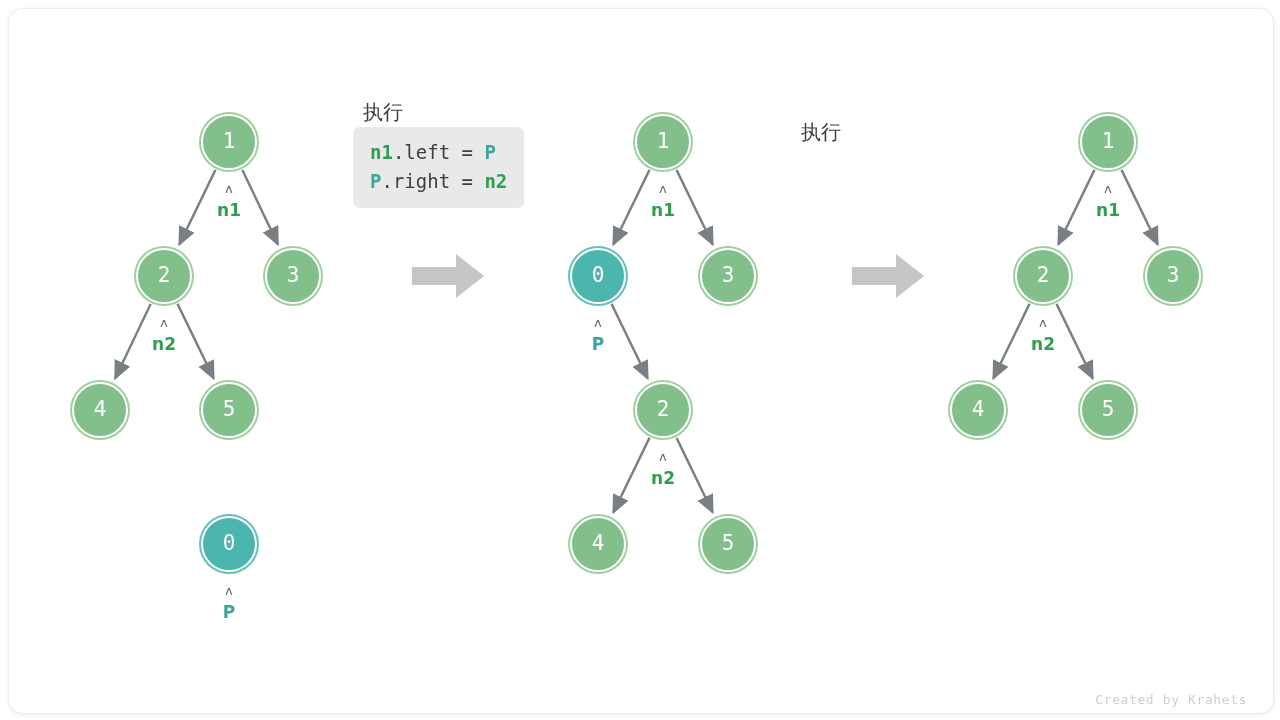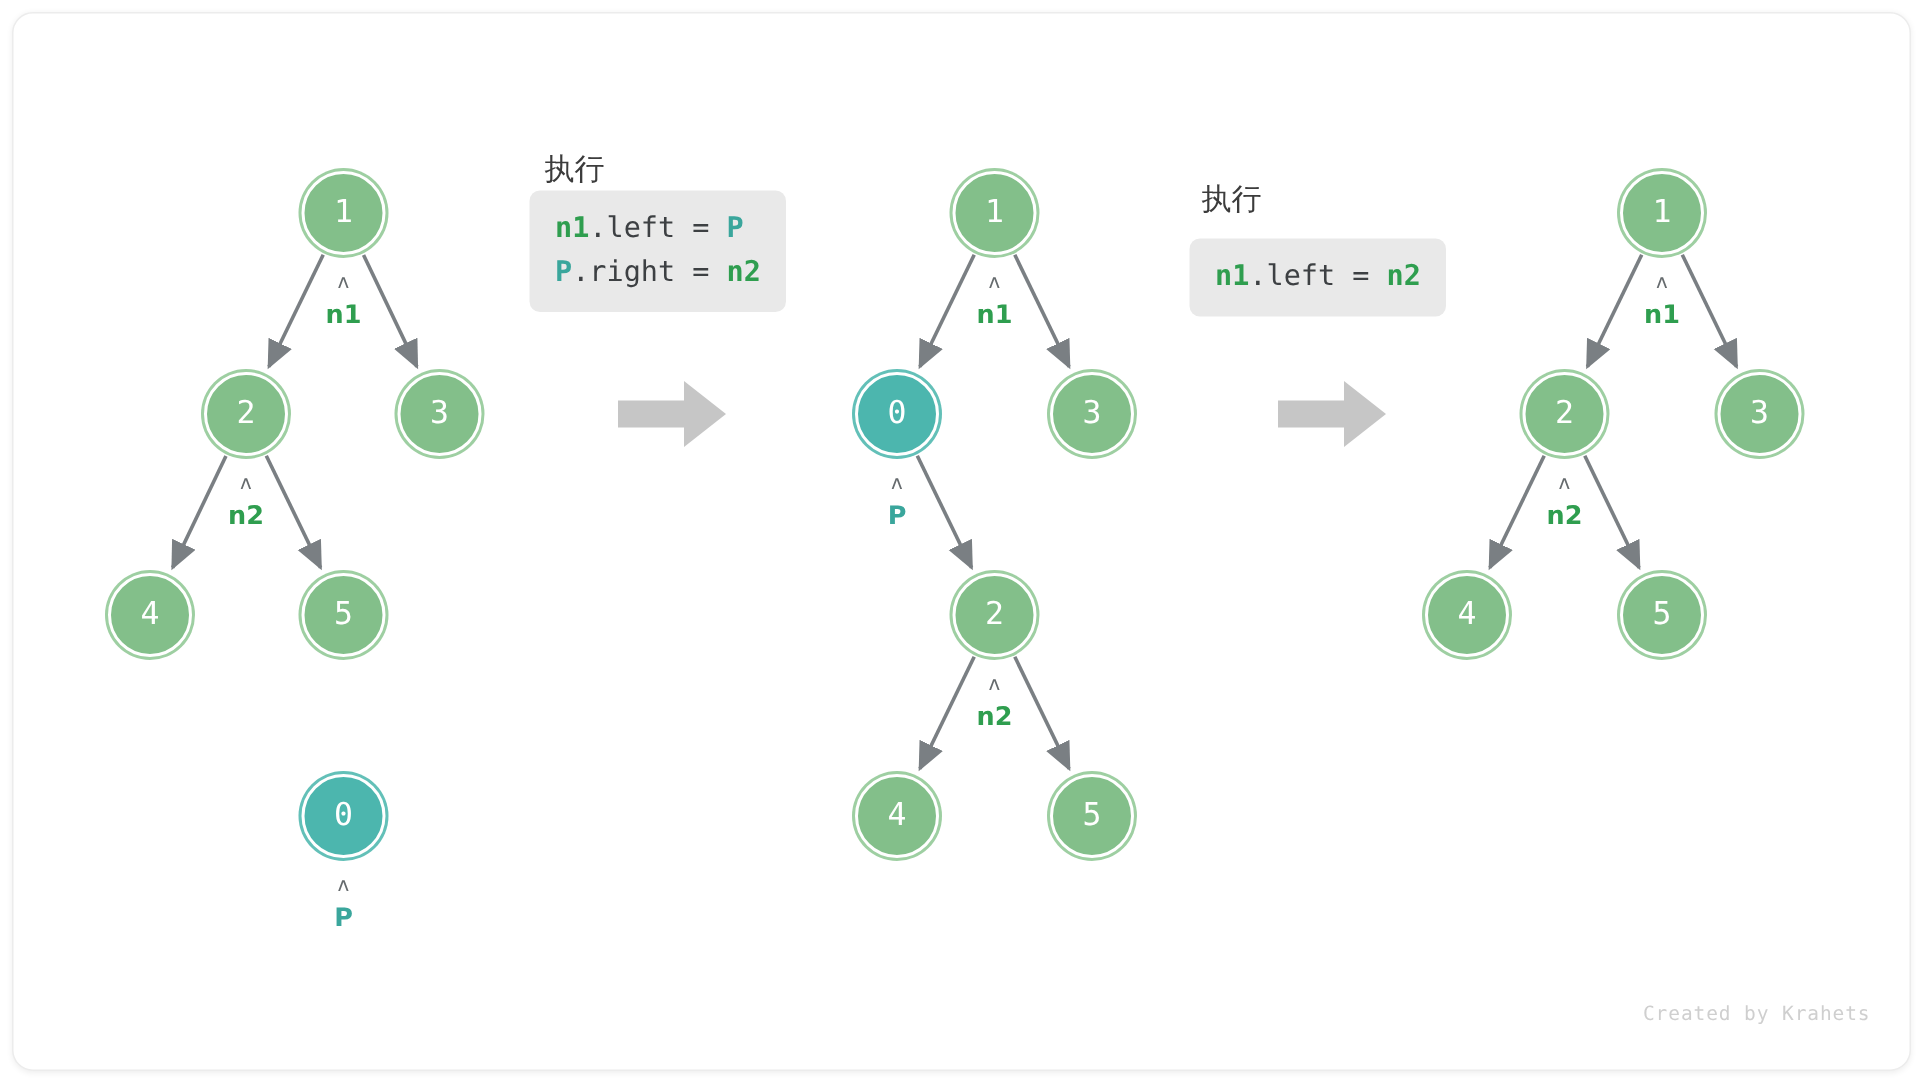--- a/index.html
+++ b/index.html
@@ -67,21 +67,21 @@
     font-size:19px; line-height:29px; color:#3d4043; white-space:pre;
   }
   .codebox .v{color:#2f9e4f;font-weight:bold;}
   .codebox .t{color:#3aa69c;font-weight:bold;}
 
   
   .bigarrow{position:absolute;transform:translate(-50%,-50%);}
 
   
   #watermark{
-    position:absolute; right:26px; bottom:29px;
+    position:absolute; right:26px; bottom:6px;
     font-family:"DejaVu Sans Mono","Liberation Mono",monospace;
     font-size:13px; color:#cfcfcf; letter-spacing:.6px; white-space:nowrap;
   }
 </style>
 </head>
 <body>
 
 <div id="card">
   <div id="stage">
     <svg id="edges" viewBox="0 0 1264 704" xmlns="http://www.w3.org/2000/svg">
@@ -189,16 +189,15 @@
       </div>
       <svg class="bigarrow" width="72" height="48" viewBox="0 0 72 48" style="left: 439px; top: 267px;">
         <path d="M0,15 L44,15 L44,2 L72,24 L44,46 L44,33 L0,33 Z" fill="#c6c6c6"></path>
       </svg>
       <svg class="bigarrow" width="72" height="48" viewBox="0 0 72 48" style="left: 879px; top: 267px;">
         <path d="M0,15 L44,15 L44,2 L72,24 L44,46 L44,33 L0,33 Z" fill="#c6c6c6"></path>
       </svg>
       <div class="steplabel" style="left: 354px; top: 90px;">执行</div>
       <div class="steplabel" style="left: 792px; top: 110px;">执行</div>
       <div class="codebox" style="left: 344px; top: 118px;"><span class="v">n1</span>.left = <span class="t">P</span><br><span class="t">P</span>.right = <span class="v">n2</span></div>
-      <div class="codebox" style="left: 784px; top: 150px;"><span class="v">n1</span>.left = <span class="v">n2</span></div>
     </div>
   <div id="watermark">Created by Krahets</div>
 </div>
 
 </body></html>

